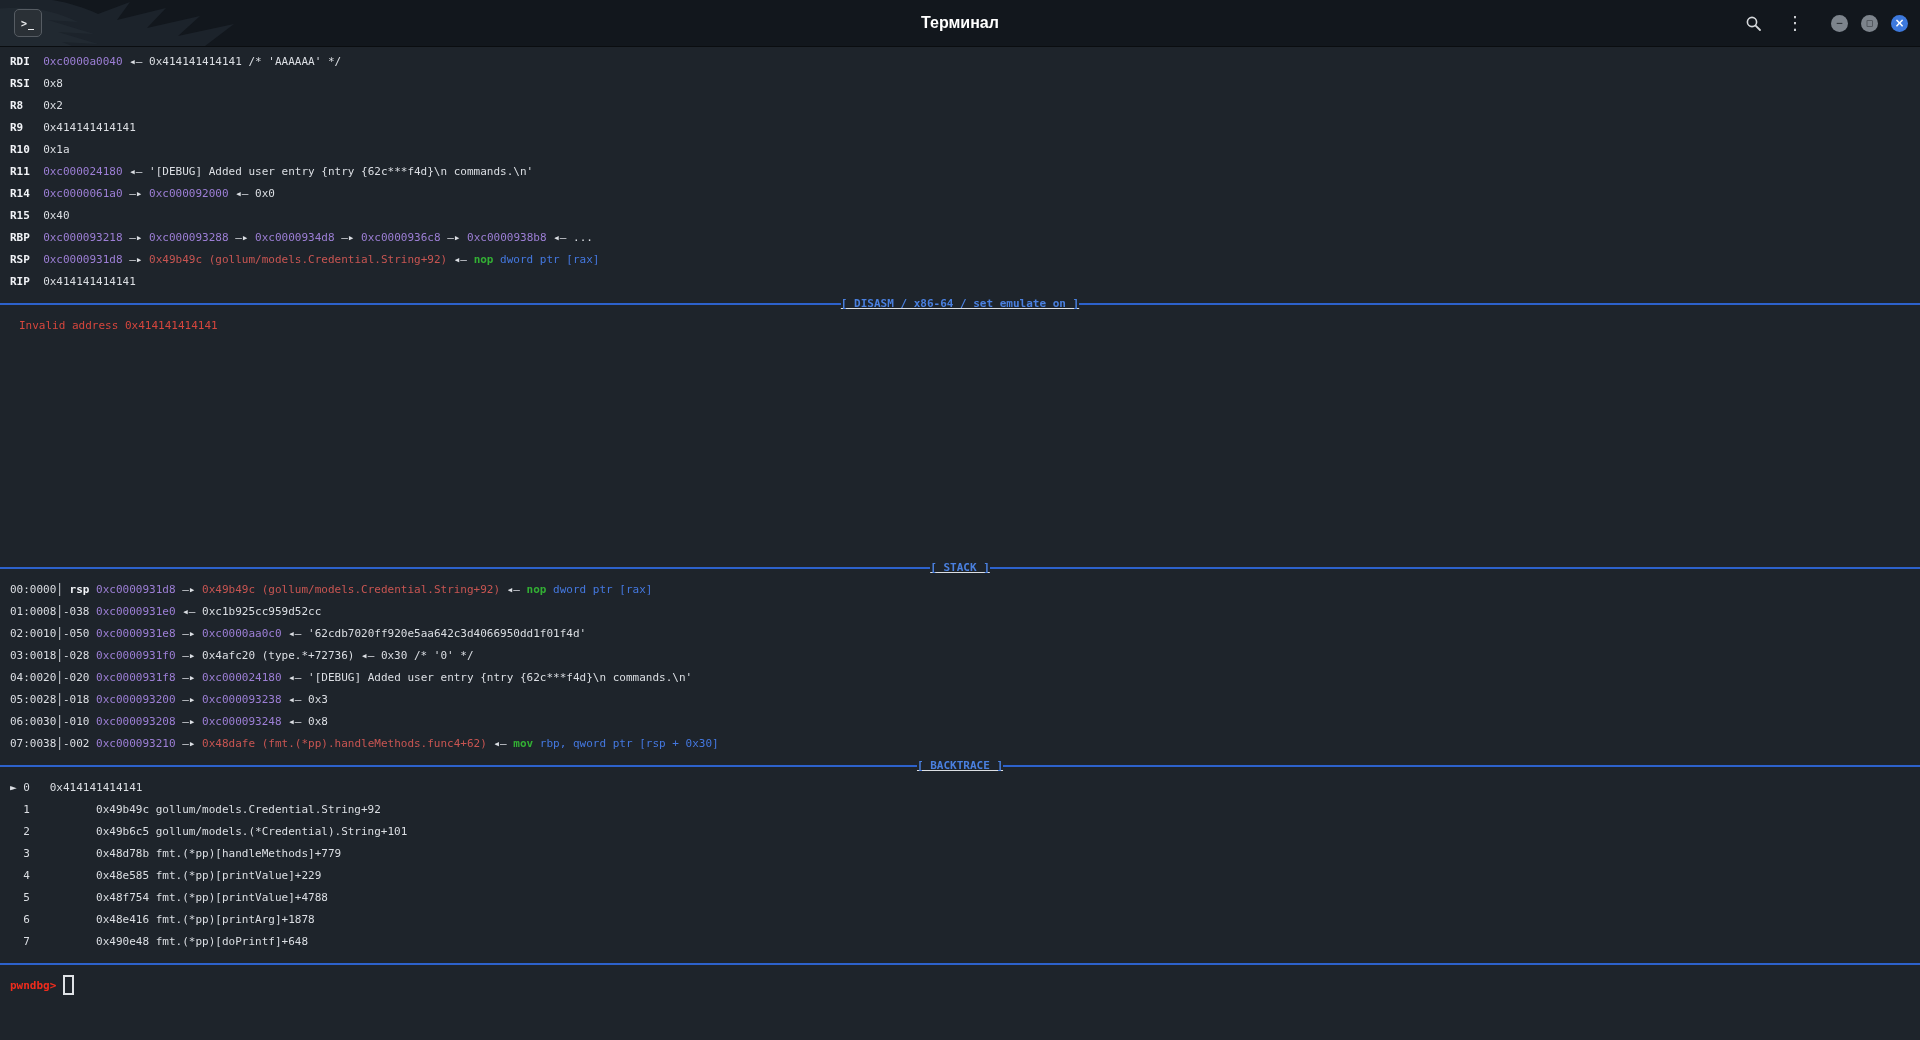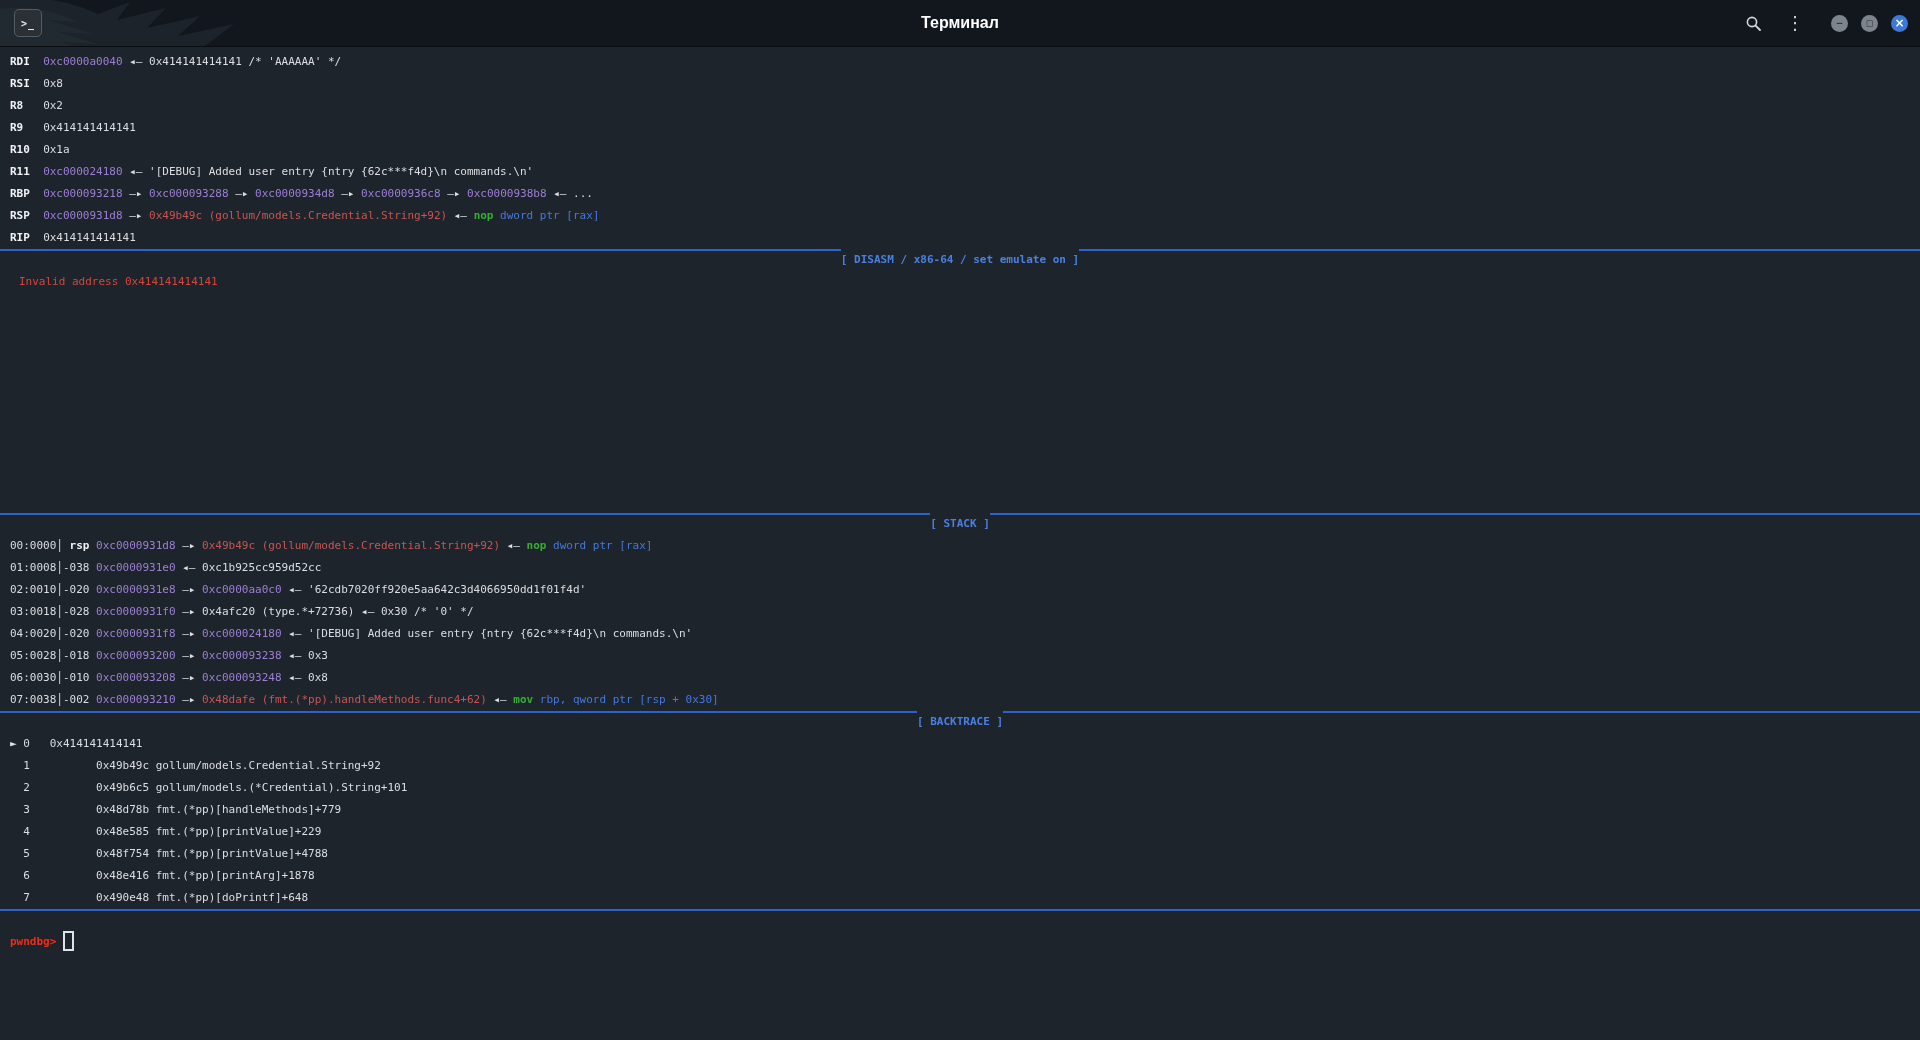--- a/index.html
+++ b/index.html
@@ -23,21 +23,21 @@
     display:flex;align-items:center;justify-content:center;}
   .circle.min,.circle.max{background:var(--c-control-gray,#7d848c);}
   .circle.min span,.circle.max span{color:#2c3136;font:bold 9px "DejaVu Sans",sans-serif;line-height:1;}
   .circle.close{background:var(--c-close-button,#3d79dd);}
   .circle.close span{color:#fff;font:bold 12px "DejaVu Sans",sans-serif;line-height:1;}
 
   
   .terminal{flex:1 1 auto;background:var(--c-bg,#1e242b);padding:4px 0 0 10px;overflow:hidden;cursor:text;}
   .tline{height:22px;line-height:22px;white-space:pre;
     font-family:"DejaVu Sans Mono",monospace;font-size:11px;color:var(--c-text,#dcdfe4);}
-  .divider{display:flex;align-items:flex-start;margin-left:-10px;}
+  .divider{display:flex;align-items:center;margin-left:-10px;text-decoration:underline;}
   .divider::before,.divider::after{content:"";flex:1 1 0;height:2px;background:var(--c-divider-line,#2d62cc);}
   .divlabel{color:var(--c-divider-label,#4a80e0);font-weight:bold;flex:0 0 auto;}
 
   .seg-w{color:var(--c-text,#dcdfe4);}
   .seg-b{color:var(--c-bold-text,#f2f4f8);font-weight:bold;}
   .seg-p{color:var(--c-purple,#9d7fd6);}
   .seg-r{color:var(--c-red-symbol,#c85552);}
   .seg-rr{color:var(--c-red-error,#d6463d);margin-left:9px;}
   .seg-g{color:var(--c-green,#33b034);font-weight:bold;text-align:right;}
   .seg-bl{color:var(--c-blue,#4478e0);}
@@ -86,39 +86,41 @@
     </div>
   </div>
 
   <div class="terminal">
       <div class="tline"><span class="seg-b">RDI  </span><span class="seg-p">0xc0000a0040</span><span class="seg-w"> ◂— 0x414141414141 /* 'AAAAAA' */</span></div>
       <div class="tline"><span class="seg-b">RSI  </span><span class="seg-w">0x8</span></div>
       <div class="tline"><span class="seg-b">R8   </span><span class="seg-w">0x2</span></div>
       <div class="tline"><span class="seg-b">R9   </span><span class="seg-w">0x414141414141</span></div>
       <div class="tline"><span class="seg-b">R10  </span><span class="seg-w">0x1a</span></div>
       <div class="tline"><span class="seg-b">R11  </span><span class="seg-p">0xc000024180</span><span class="seg-w"> ◂— '[DEBUG] Added user entry {ntry {62c***f4d}\n commands.\n'</span></div>
+      <div class="tline"><span class="seg-b">R14  </span><span class="seg-p">0xc0000061a0</span><span class="seg-w"> —▸ </span><span class="seg-p">0xc000092000</span><span class="seg-w"> ◂— 0x0</span></div>
+      <div class="tline"><span class="seg-b">R15  </span><span class="seg-w">0x40</span></div>
       <div class="tline"><span class="seg-b">RBP  </span><span class="seg-p">0xc000093218</span><span class="seg-w"> —▸ </span><span class="seg-p">0xc000093288</span><span class="seg-w"> —▸ </span><span class="seg-p">0xc0000934d8</span><span class="seg-w"> —▸ </span><span class="seg-p">0xc0000936c8</span><span class="seg-w"> —▸ </span><span class="seg-p">0xc0000938b8</span><span class="seg-w"> ◂— ...</span></div>
       <div class="tline"><span class="seg-b">RSP  </span><span class="seg-p">0xc0000931d8</span><span class="seg-w"> —▸ </span><span class="seg-r">0x49b49c (gollum/models.Credential.String+92)</span><span class="seg-w"> ◂— </span><span class="seg-g">nop</span><span class="seg-bl"> dword ptr [rax]</span></div>
       <div class="tline"><span class="seg-b">RIP  </span><span class="seg-w">0x414141414141</span></div>
       <div class="tline divider"><span class="divlabel">[ DISASM / x86-64 / set emulate on ]</span></div>
       <div class="tline"><span class="seg-rr">Invalid address 0x414141414141</span></div>
       <div class="tline"></div>
       <div class="tline"></div>
       <div class="tline"></div>
       <div class="tline"></div>
       <div class="tline"></div>
       <div class="tline"></div>
       <div class="tline"></div>
       <div class="tline"></div>
       <div class="tline"></div>
       <div class="tline"></div>
       <div class="tline divider"><span class="divlabel">[ STACK ]</span></div>
       <div class="tline"><span class="seg-w">00:0000│</span><span class="seg-b"> rsp </span><span class="seg-p">0xc0000931d8</span><span class="seg-w"> —▸ </span><span class="seg-r">0x49b49c (gollum/models.Credential.String+92)</span><span class="seg-w"> ◂— </span><span class="seg-g">nop</span><span class="seg-bl"> dword ptr [rax]</span></div>
       <div class="tline"><span class="seg-w">01:0008│-038 </span><span class="seg-p">0xc0000931e0</span><span class="seg-w"> ◂— 0xc1b925cc959d52cc</span></div>
-      <div class="tline"><span class="seg-w">02:0010│-020 </span><span class="seg-p">0xc0000931e8</span><span class="seg-w"> —▸ </span><span class="seg-p">0xc0000aa0c0</span><span class="seg-w"> ◂— '62cdb7020ff920e5aa642c3d4066950dd1f01f4d'</span></div>
+      <div class="tline"><span class="seg-w">02:0010│-050 </span><span class="seg-p">0xc0000931e8</span><span class="seg-w"> —▸ </span><span class="seg-p">0xc0000aa0c0</span><span class="seg-w"> ◂— '62cdb7020ff920e5aa642c3d4066950dd1f01f4d'</span></div>
       <div class="tline"><span class="seg-w">03:0018│-028 </span><span class="seg-p">0xc0000931f0</span><span class="seg-w"> —▸ 0x4afc20 (type.*+72736) ◂— 0x30 /* '0' */</span></div>
       <div class="tline"><span class="seg-w">04:0020│-020 </span><span class="seg-p">0xc0000931f8</span><span class="seg-w"> —▸ </span><span class="seg-p">0xc000024180</span><span class="seg-w"> ◂— '[DEBUG] Added user entry {ntry {62c***f4d}\n commands.\n'</span></div>
       <div class="tline"><span class="seg-w">05:0028│-018 </span><span class="seg-p">0xc000093200</span><span class="seg-w"> —▸ </span><span class="seg-p">0xc000093238</span><span class="seg-w"> ◂— 0x3</span></div>
       <div class="tline"><span class="seg-w">06:0030│-010 </span><span class="seg-p">0xc000093208</span><span class="seg-w"> —▸ </span><span class="seg-p">0xc000093248</span><span class="seg-w"> ◂— 0x8</span></div>
       <div class="tline"><span class="seg-w">07:0038│-002 </span><span class="seg-p">0xc000093210</span><span class="seg-w"> —▸ </span><span class="seg-r">0x48dafe (fmt.(*pp).handleMethods.func4+62)</span><span class="seg-w"> ◂— </span><span class="seg-g">mov</span><span class="seg-bl"> rbp, qword ptr [rsp + 0x30]</span></div>
       <div class="tline divider"><span class="divlabel">[ BACKTRACE ]</span></div>
       <div class="tline"><span class="seg-w">► 0   0x414141414141</span></div>
       <div class="tline"><span class="seg-w">  1          0x49b49c gollum/models.Credential.String+92</span></div>
       <div class="tline"><span class="seg-w">  2          0x49b6c5 gollum/models.(*Credential).String+101</span></div>
       <div class="tline"><span class="seg-w">  3          0x48d78b fmt.(*pp)[handleMethods]+779</span></div>

